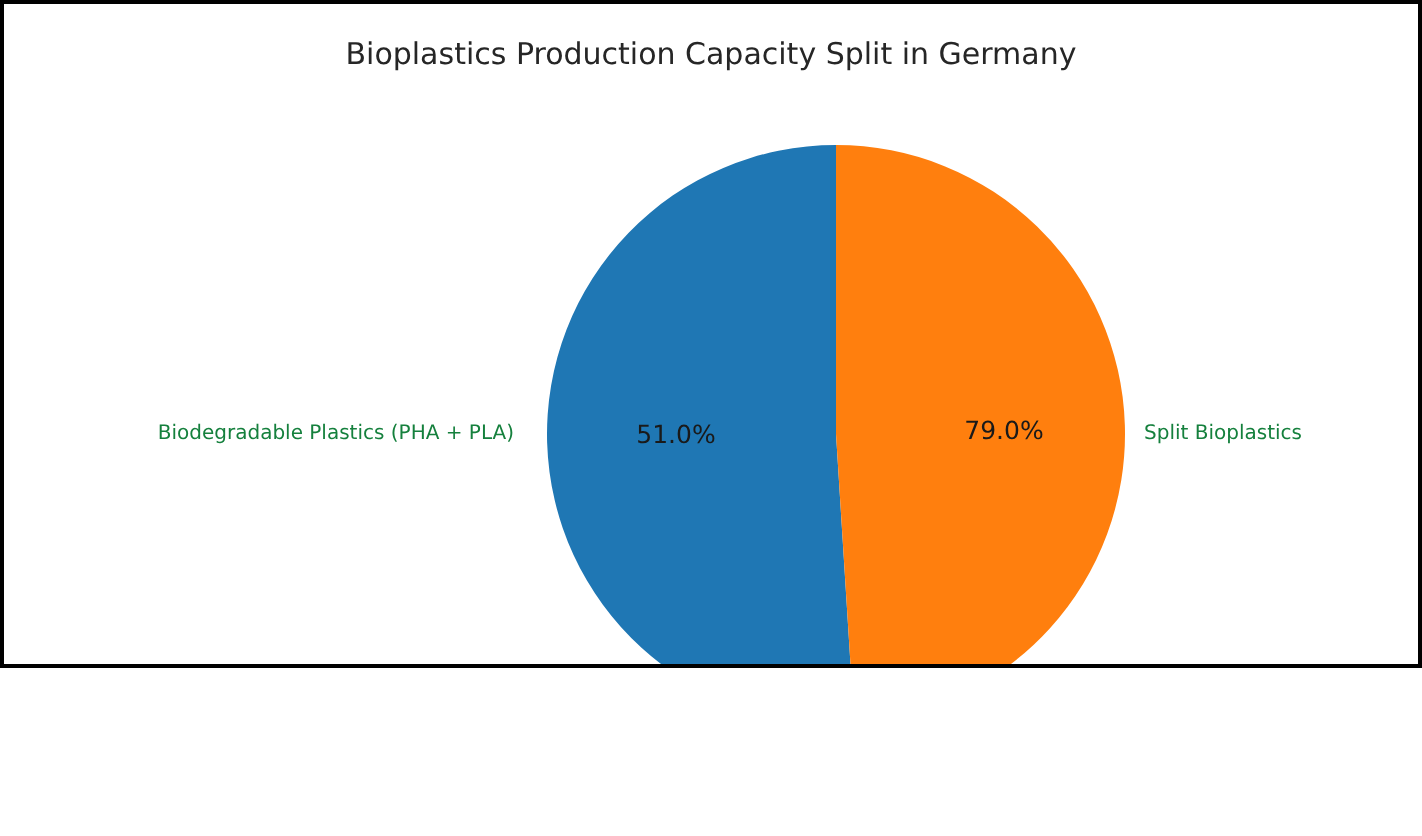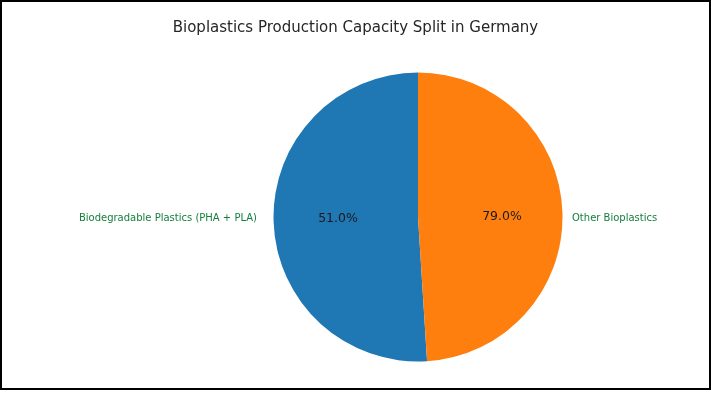--- a/index.html
+++ b/index.html
@@ -6,21 +6,21 @@
     margin: 0;
     padding: 0;
     background: #ffffff;
   }
   body {
     font-family: "DejaVu Sans", sans-serif;
   }
   #figure {
     position: relative;
     width: 711px;
-    height: 390px;
+    height: 334px;
     background: #ffffff;
     box-sizing: border-box;
     border: 2px solid #000000;
     overflow: hidden;
   }
   #chart-title {
     position: absolute;
     left: 0;
     right: 0;
     top: 16px;
@@ -79,21 +79,21 @@
 </style>
 </head>
 <body>
 
 <div id="figure">
 
   <div id="chart-title">Bioplastics Production Capacity Split in Germany</div>
 
   <div id="label-left" class="outer-label">Biodegradable Plastics (PHA + PLA)</div>
 
-  <div id="label-right" class="outer-label">Other Bioplastics</div>
+  <div id="label-right" class="outer-label">Split Bioplastics</div>
 
   <div id="pie-wrap">
     <svg id="pie" viewBox="0 0 290 290">
       <g id="pie-slices">
           <path d="M 145 145 L 145.000 0.500 A 144.5 144.5 0 1 0 154.073 289.215 Z" fill="#1f77b4" stroke="none"></path>
           <path d="M 145 145 L 154.073 289.215 A 144.5 144.5 0 0 0 145.000 0.500 Z" fill="#ff7f0e" stroke="none"></path>
         </g>
     </svg>
 
     <div id="pct-blue" class="slice-pct">51.0%</div>

